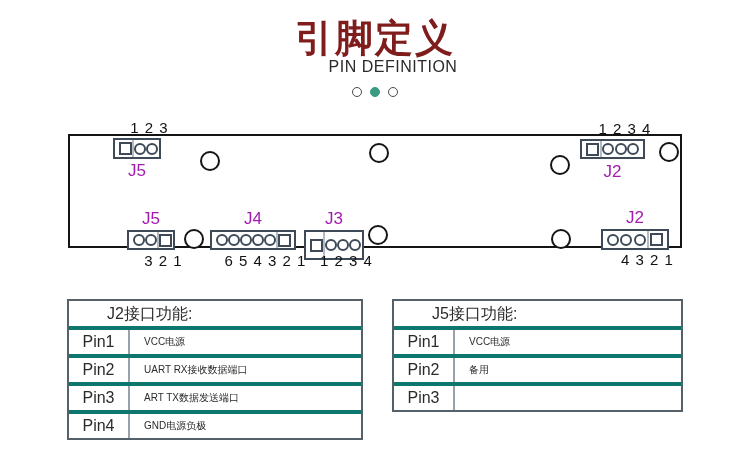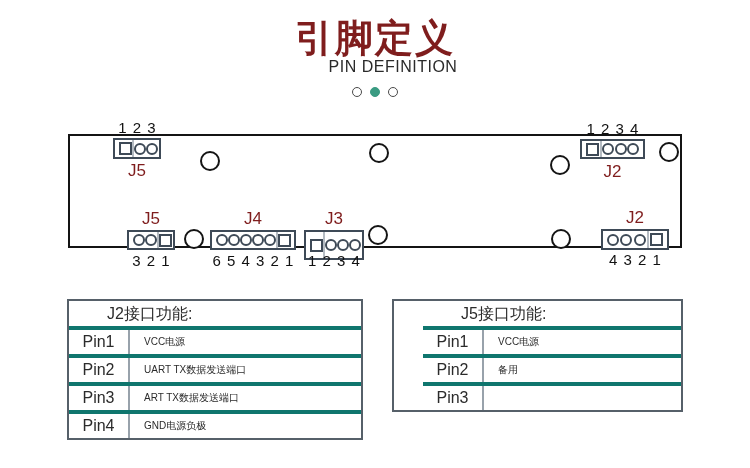--- a/index.html
+++ b/index.html
@@ -43,41 +43,41 @@
 
   .conn { position:absolute; }
   .cbox {
     width:100%; height:100%; border:2.5px solid #3e4a57; background:#fff;
     display:flex; align-items:center; justify-content:space-between; padding:0 4px;
   }
   .pin-round { width:12px; height:12px; border:2px solid #3e4a57; border-radius:50%; background:#fff; flex:0 0 auto; }
   .pin-square { width:13px; height:13px; border:2px solid #3e4a57; background:#fff; flex:0 0 auto; }
   .pin-div { width:2px; align-self:stretch; background:#b4bbc2; flex:0 0 auto; }
   .nums {
-    position:absolute; left:0; width:100%; text-align:center;
+    position:absolute; left:12px; width:100%; text-align:center;
     font-size:15px; color:#111; white-space:nowrap; word-spacing:2px;
   }
   .cname {
     position:absolute; left:0; width:100%; text-align:center;
-    font-size:17px; color:#7f1d1d;
+    font-size:17px; color:#a21caf;
   }
   .nums.above { top:-19px; } .cname.below { top:23px; }
   .cname.above { top:-21px; } .nums.below { top:22px; }
 
   .c1 { left:43px;  top:2px;  width:48px; height:21px; }
   .c2 { left:510px; top:3px;  width:65px; height:20px; }
   .c3 { left:57px;  top:94px; width:48px; height:20px; }
   .c4 { left:140px; top:94px; width:86px; height:20px; }
   .c5 { left:234px; top:94px; width:60px; height:30px; }
   .c6 { left:531px; top:93px; width:68px; height:21px; }
 
   
   .tbl { position:absolute; border:2px solid #566069; background:#fff; color:#2b2b2b; }
   .t-left  { left:67px;  top:299px; width:296px; }
-  .t-right { left:392px; top:299px; width:291px;padding-left:29px; }
+  .t-right { left:392px; top:299px; width:291px; }
   .t-header { height:25px; line-height:25px; padding-left:11px; font-size:16px;margin-left:27px; }
   .t-row { display:flex; border-top:4px solid #0f766e; height:28px; }
   .t-cell-pin {
     width:61px; flex:0 0 61px; border-right:2px solid #98a2ab;
     display:flex; align-items:center; justify-content:center; font-size:16px;
   }
   .t-cell-val { flex:1; display:flex; align-items:center; padding-left:14px; font-size:10px; }
 </style>
 </head>
 <body>
@@ -176,21 +176,21 @@
 
   <div class="tbl t-left">
     <div class="t-header">J2接口功能:</div>
     <div class="t-body">
         <div class="t-row">
           <div class="t-cell-pin">Pin1</div>
           <div class="t-cell-val">VCC电源</div>
         </div>
         <div class="t-row">
           <div class="t-cell-pin">Pin2</div>
-          <div class="t-cell-val">UART TX数据发送端口</div>
+          <div class="t-cell-val">UART RX接收数据端口</div>
         </div>
         <div class="t-row">
           <div class="t-cell-pin">Pin3</div>
           <div class="t-cell-val">ART TX数据发送端口</div>
         </div>
         <div class="t-row">
           <div class="t-cell-pin">Pin4</div>
           <div class="t-cell-val">GND电源负极</div>
         </div>
       </div>

